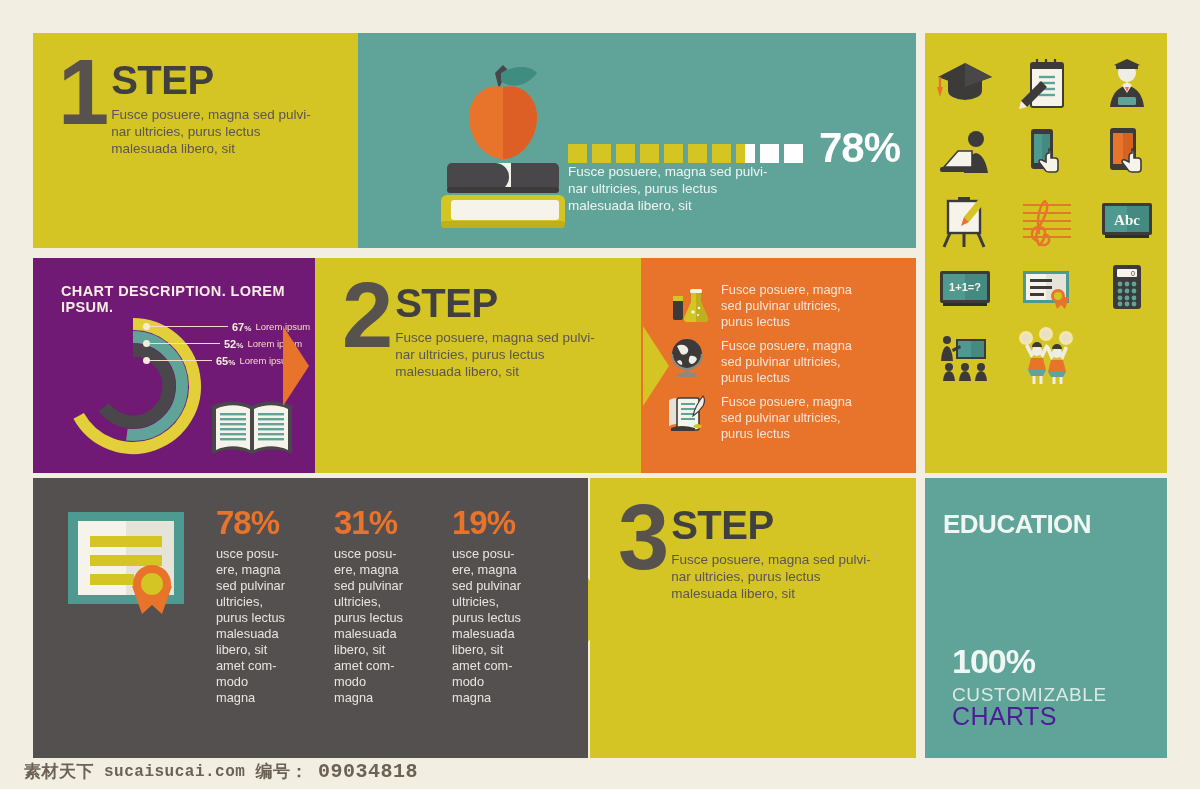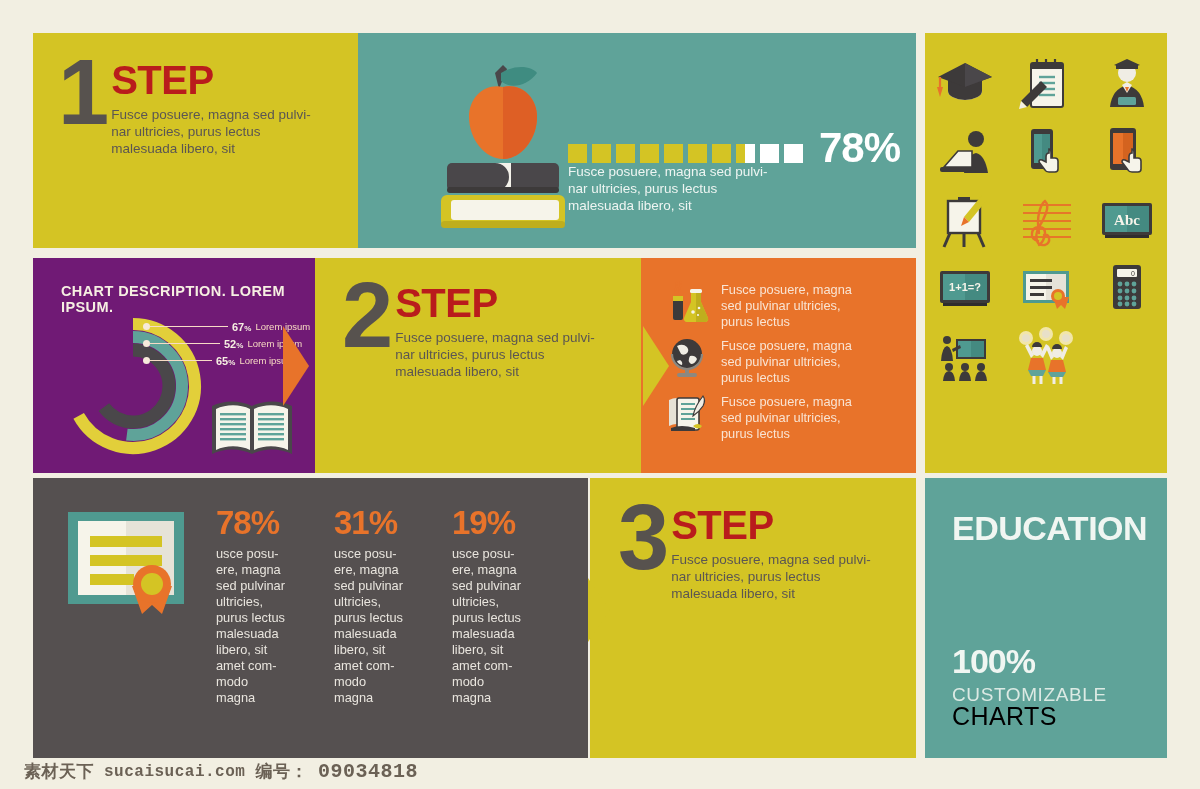--- a/index.html
+++ b/index.html
@@ -20,21 +20,21 @@
     font-family: "Liberation Sans", sans-serif;
     font-weight: bold;
     color: #57524e;
     line-height: 0.78;
     letter-spacing: -4px;
   }
   .steptextcol { padding-top: 4px; }
   .steplabel {
     font-family: "Liberation Sans", sans-serif;
     font-weight: bold;
-    color: #b91c1c;
+    color: #404040;
     letter-spacing: -0.5px;
     line-height: 0.95;
   }
   .stepbody {
     color: #5b5652;
     font-size: 13.5px;
     line-height: 1.26;
     margin-top: 7px;
     white-space: pre-line;
   }
@@ -153,36 +153,36 @@
   .icongrid {
     position: absolute; left: 0; top: 22px; width: 242px;
     display: grid; grid-template-columns: 1fr 1fr 1fr; row-gap: 10px;
     justify-items: center; align-items: center;
   }
   .gridicon { width: 62px; height: 58px; display: flex; align-items: center; justify-content: center; }
 
   
   #p9 { left: 925px; top: 478px; width: 242px; height: 280px; background: #5fa399; }
   .bigtitle {
-    position: absolute; left: 27px; top: 33px;
+    position: absolute; left: 18px; top: 33px;
     color: #f0f6f2; font-weight: bold;
-    font-size: 34px; line-height: 1.04; letter-spacing: -0.5px;
+    font-size: 26px; line-height: 1.04; letter-spacing: -0.5px;
   }
   .bigtitle .l2 { display: block; }
   .hundred {
     position: absolute; left: 27px; top: 166px;
     color: #f0f6f2; font-weight: bold; font-size: 34px; letter-spacing: -1px; line-height: 1;
   }
   .custom {
     position: absolute; left: 27px; top: 206px;
     color: #dceae4; font-size: 19px; letter-spacing: 0.6px;
   }
   .charts {
     position: absolute; left: 27px; top: 224px;
-    color: #000000; font-size: 25px; letter-spacing: 0.4px;
+    color: #4c1d95; font-size: 25px; letter-spacing: 0.4px;
   }
 
   
   #watermark {
     position: absolute; left: 0; bottom: 6px; width: 1200px;
     display: flex; align-items: center; gap: 10px; padding-left: 24px;
     color: #6b6155; font-size: 17px; font-weight: bold;
     font-family: "Liberation Sans", sans-serif;
     letter-spacing: 0.5px;
   }

